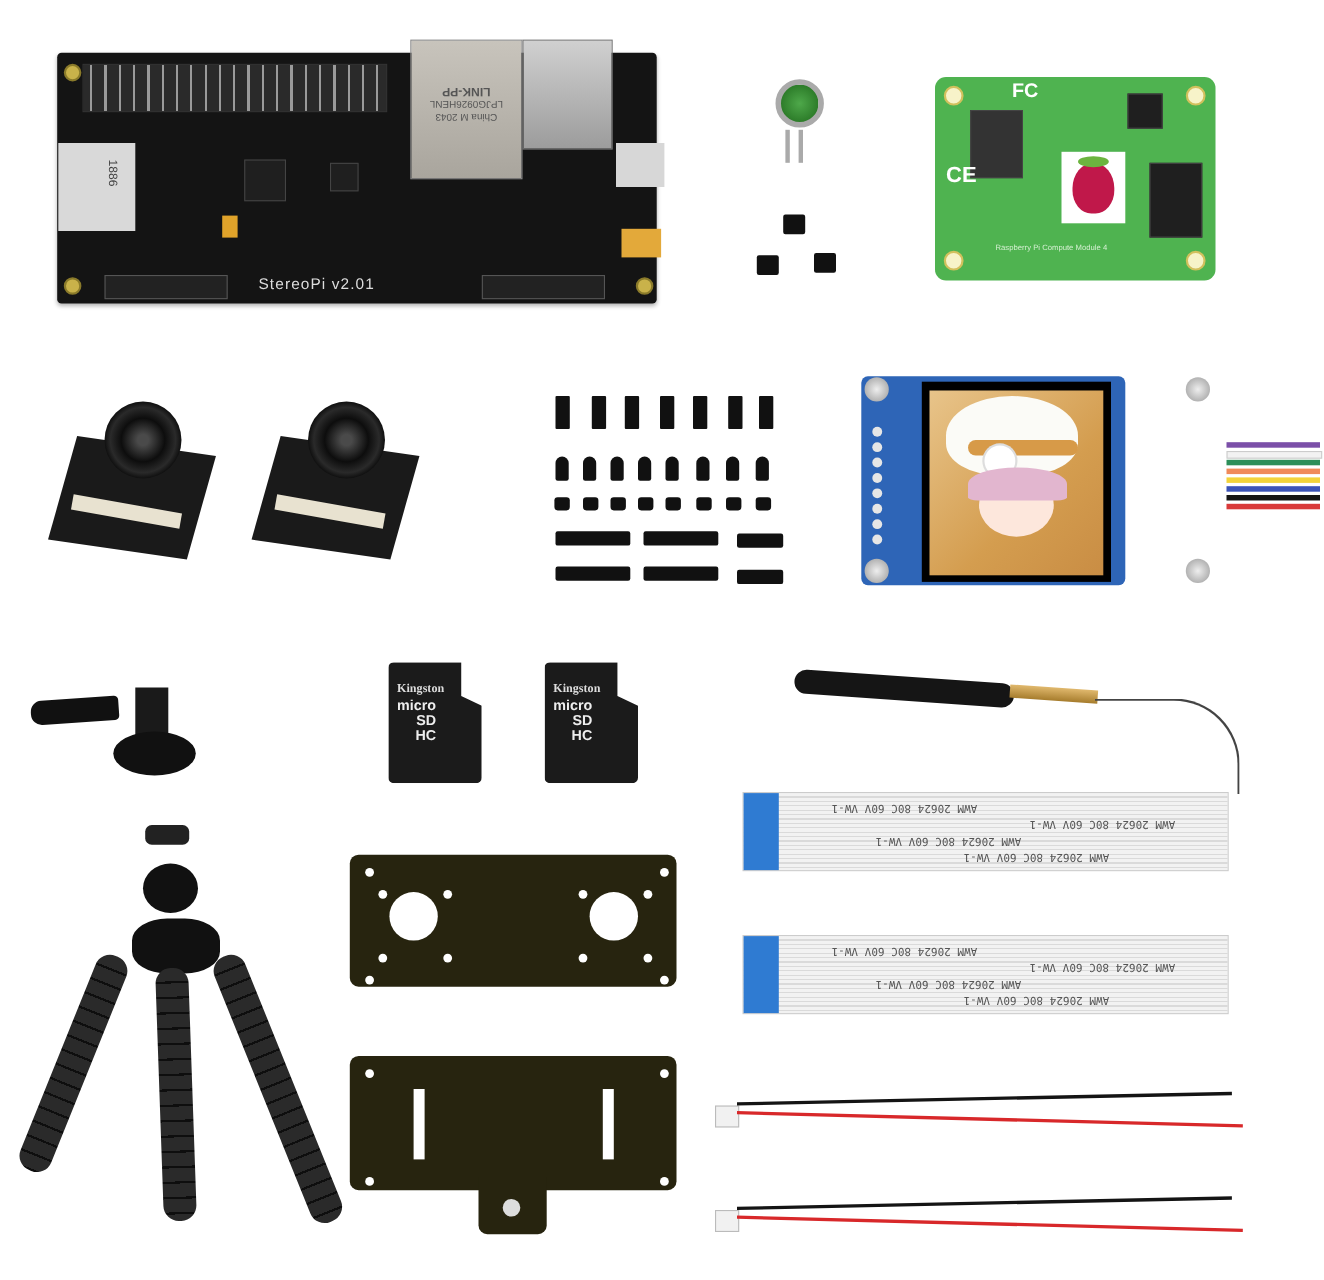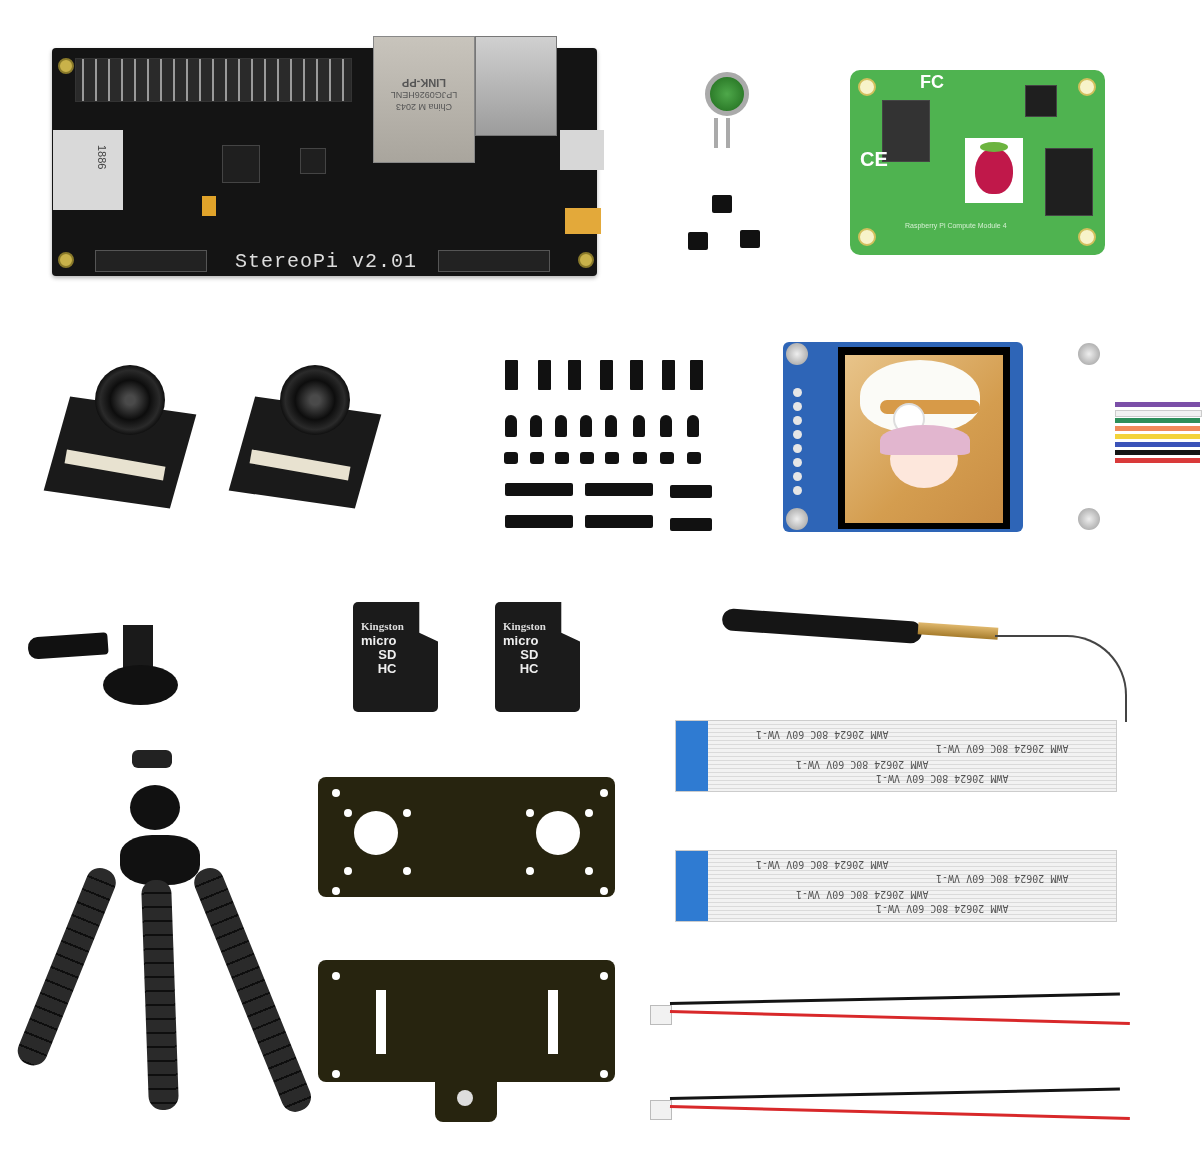--- a/index.html
+++ b/index.html
@@ -5,21 +5,21 @@
   html,body{margin:0;padding:0;background:#fff;}
   body{width:1204px;height:1164px;position:relative;overflow:hidden;font-family:"Liberation Sans",sans-serif;}
   .abs{position:absolute;}
   
   .pcb{left:52px;top:48px;width:545px;height:228px;background:#141414;border-radius:4px;box-shadow:0 2px 4px rgba(0,0,0,.3);}
   .hdr{left:75px;top:58px;width:275px;height:42px;background:repeating-linear-gradient(90deg,#2a2a2a 0 6px,#9a9a9a 6px 8px,#2a2a2a 8px 13px);border:1px solid #333;}
   .rj45{left:373px;top:36px;width:100px;height:125px;background:linear-gradient(#c8c4bc,#a9a59d);border:1px solid #888;}
   .usba{left:475px;top:36px;width:80px;height:98px;background:linear-gradient(#d0d0d0,#9c9c9c);border:1px solid #777;}
   .sd{left:53px;top:130px;width:70px;height:80px;background:#d9d9d9;}
   .chip{background:#1f1f1f;border:1px solid #444;}
-  .board-label{left:235px;top:250px;color:#ddd;font-size:20px;font-family:Liberation Mono, monospace;letter-spacing:1px;}
+  .board-label{left:235px;top:250px;color:#ddd;font-size:14px;font-family:Liberation Sans, sans-serif;letter-spacing:1px;}
   .hole{width:12px;height:12px;border-radius:50%;background:#c9b24a;border:2px solid #8a7a2a;}
   .usbc{left:560px;top:130px;width:44px;height:40px;background:#d7d7d7;}
   .mini-usb{left:565px;top:208px;width:36px;height:26px;background:#e3a93a;}
   
   .btn-cap{left:705px;top:72px;width:34px;height:34px;border-radius:50%;background:radial-gradient(#4ea84a,#1f6a1c);border:5px solid #aaa;}
   .btn-leg{width:4px;height:30px;background:#aaa;top:118px;}
   .jumper{background:#111;border-radius:2px;}
   
   .cm4{left:850px;top:70px;width:255px;height:185px;background:#4fb350;border-radius:10px;}
   .cm4 .hole{background:#f7f3c9;border-color:#d2c05d;width:14px;height:14px;}

